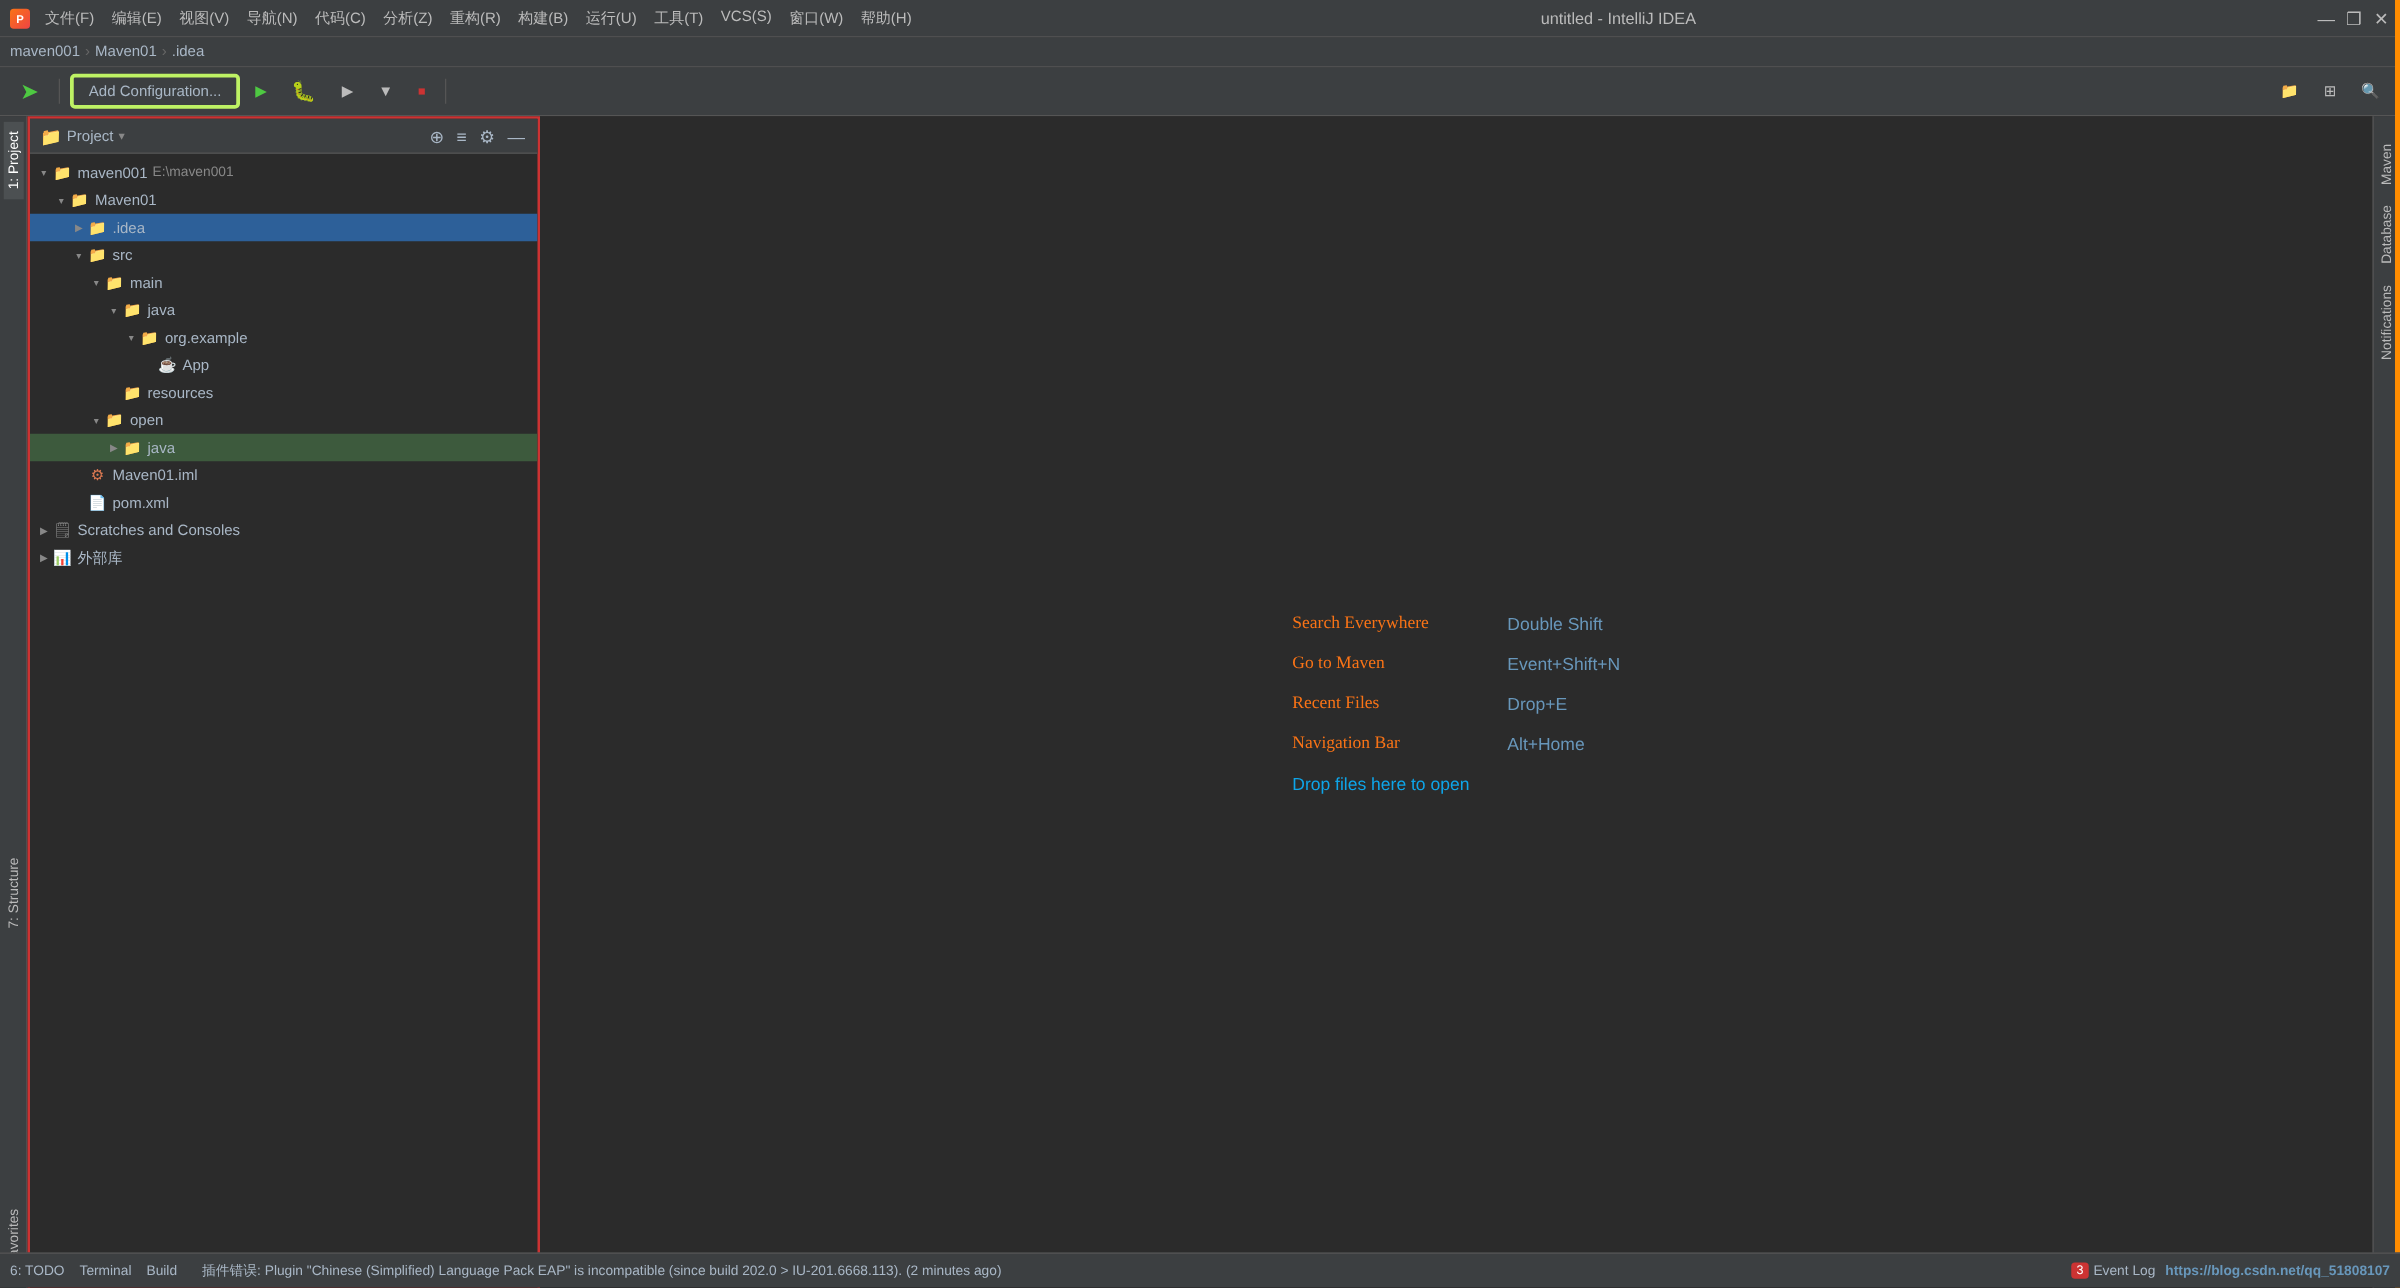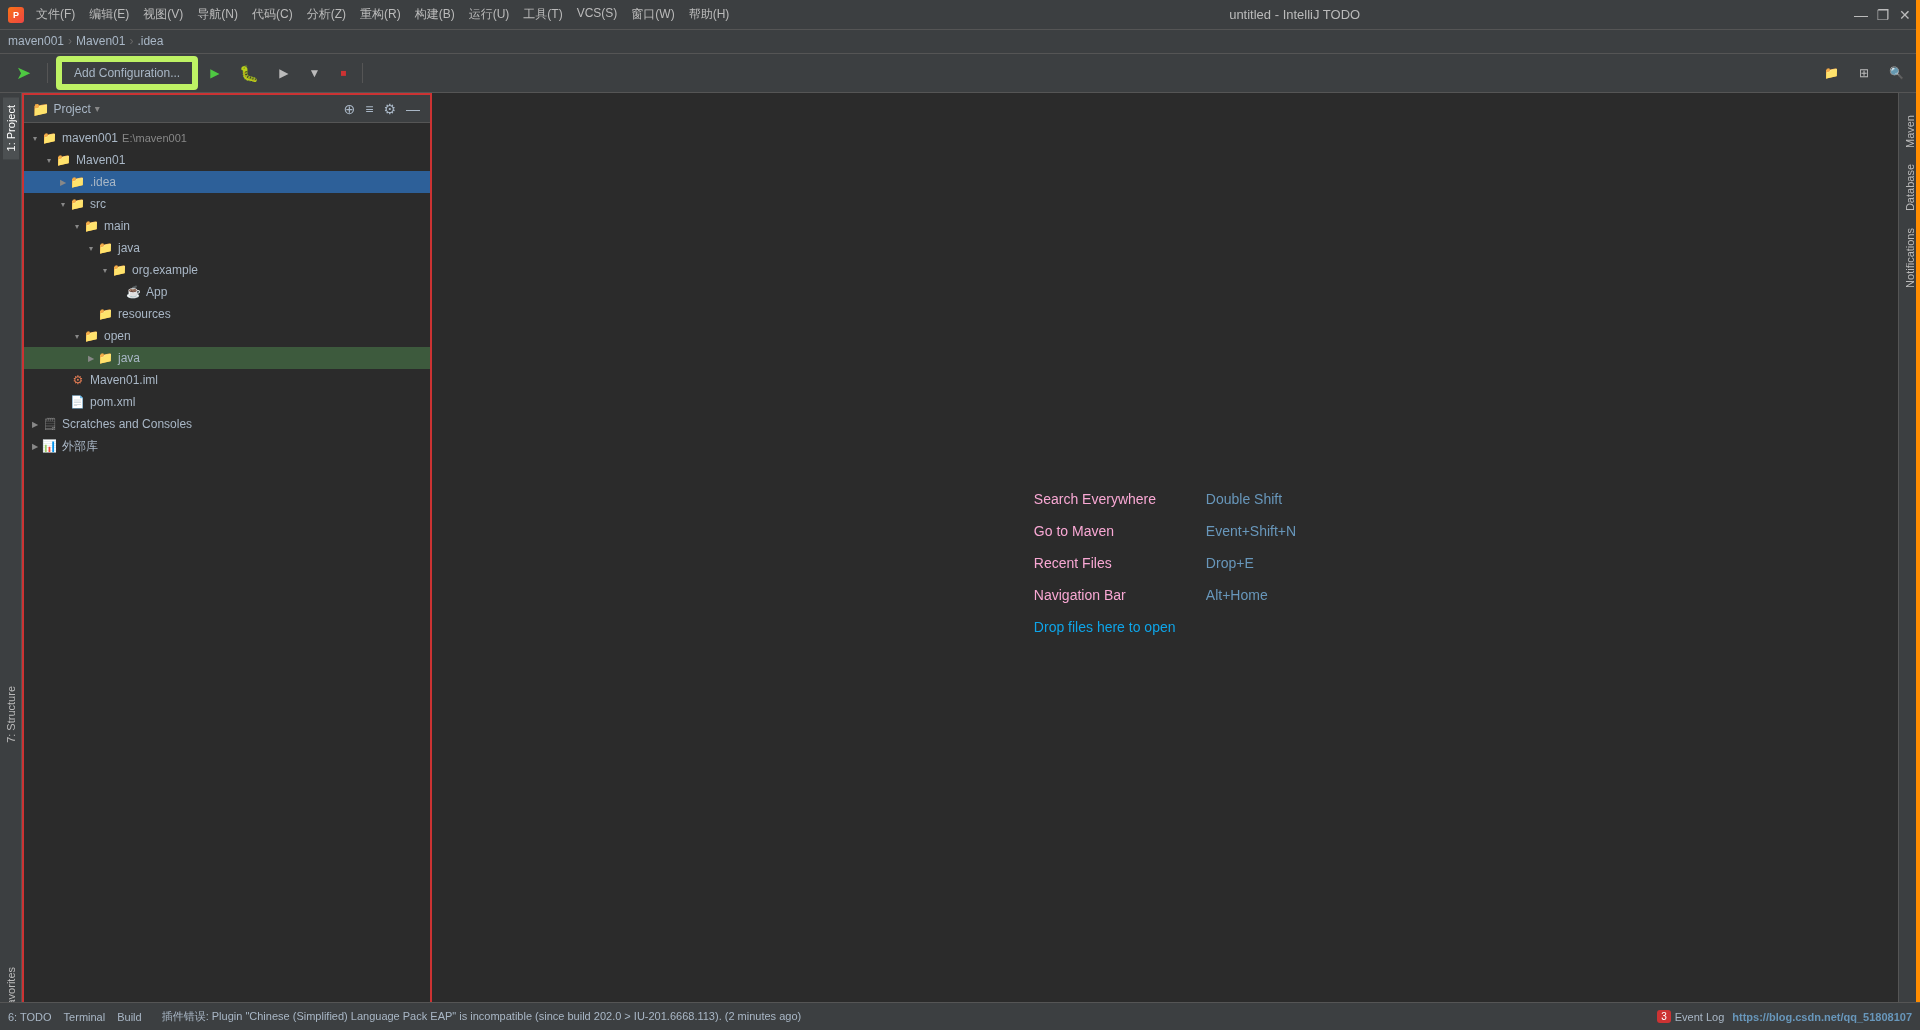--- a/index.html
+++ b/index.html
@@ -202,22 +202,23 @@
       gap: 16px;
       padding: 20px;
     }
     .welcome-row {
       display: flex;
       align-items: center;
       gap: 12px;
       font-size: 14px;
     }
     .welcome-label {
-      color: #f9a8d4;
+      color: #f97316;
       min-width: 160px;
+      font-family: Liberation Serif, serif;
     }
     .welcome-shortcut {
       color: #6897bb;
     }
     .welcome-text {
       color: #0ea5e9;
       font-size: 14px;
     }
 
     
@@ -243,21 +244,21 @@
     }
     .tb-btn {
       padding: 4px 8px;
       color: #bbb;
       cursor: pointer;
       border-radius: 3px;
       display: flex; align-items: center; gap: 4px;
       font-size: 12px;
     }
     #add-config {
-      border: 6px solid #bef264;
+      border: 3px solid #bef264;
       border-radius: 4px;
       padding: 4px 12px;
       color: #a9b7c6;
       font-size: 12px;
       cursor: pointer;
       background: #3c3f41;
     }
     .tb-separator { width: 1px; height: 20px; background: #555; margin: 0 4px; }
     .tb-right { margin-left: auto; display: flex; align-items: center; gap: 4px; }
 
@@ -322,21 +323,21 @@
       <span>分析(Z)</span>
       <span>重构(R)</span>
       <span>构建(B)</span>
       <span>运行(U)</span>
       <span>工具(T)</span>
       <span>VCS(S)</span>
       <span>窗口(W)</span>
       <span>帮助(H)</span>
     </div>
   </div>
-  <div id="titlebar-center">untitled - IntelliJ TODO</div>
+  <div id="titlebar-center">untitled - IntelliJ IDEA</div>
   <div id="titlebar-controls">
     <div class="win-btn">—</div>
     <div class="win-btn">❐</div>
     <div class="win-btn">✕</div>
   </div>
 </div>
 
 <div id="outer-wrapper">
 
   <div id="breadcrumb">

